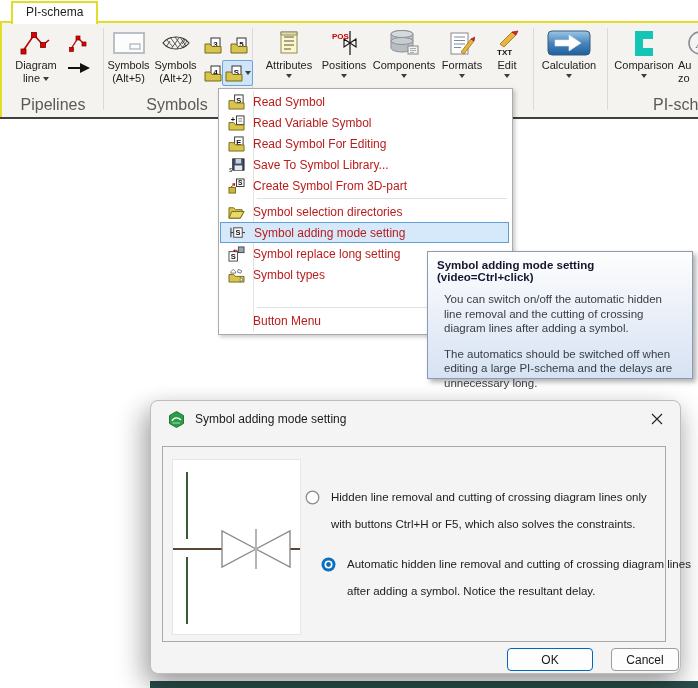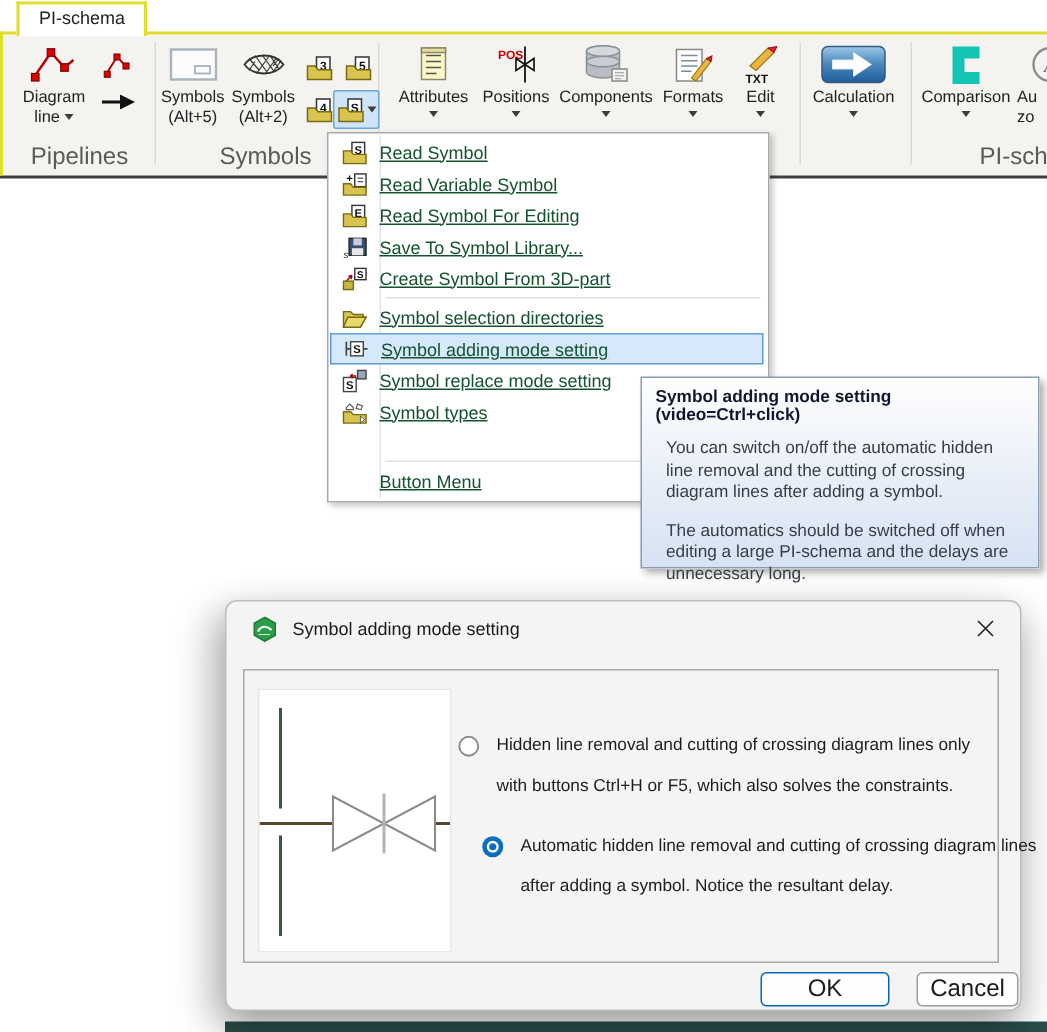--- a/index.html
+++ b/index.html
@@ -22,21 +22,21 @@
          border-right:3px solid transparent;border-top:4px solid #3c3c3c;vertical-align:middle;}
   .caret.below{margin-top:2px;}
   .smallbtn{position:absolute;display:flex;align-items:center;justify-content:center;}
   .smallbtn.hl{background:#cfe4f7;border:1px solid #6aa5da;border-radius:2px;}
   
   .menu{position:absolute;left:218px;top:88px;width:293px;height:245px;background:#fff;
         border:1px solid #ababab;box-shadow:2px 2px 4px rgba(0,0,0,.22);z-index:20;}
   .menu-iconcol{position:absolute;left:34px;top:2px;bottom:2px;width:1px;background:#e3e3e3;}
   .mi{position:absolute;left:1px;width:289px;height:21px;display:flex;align-items:center;}
   .mi .mic{width:33px;display:flex;justify-content:center;flex:none;}
-  .mi .mil{font-size:12px;color:#14532d;white-space:nowrap;text-decoration:underline;}
+  .mi .mil{font-size:12px;color:#b91c1c;white-space:nowrap;}
   .mi.hl{background:#d6e9fb;border:1px solid #5f9fd6;width:287px;height:19px;}
   .msep{position:absolute;left:38px;width:250px;height:1px;background:#e0e0e0;}
   
   .tooltip{position:absolute;left:427px;top:251px;width:246px;height:112px;padding:7px 9px;
            background:linear-gradient(180deg,#fefefe 0%,#ecf1f9 45%,#d6e2f3 100%);
            border:1px solid #8a9cb3;box-shadow:3px 3px 5px rgba(0,0,0,.32);z-index:30;
            font-size:11.5px;color:#383d45;}
   .tooltip .tt-title{font-weight:bold;color:#14142e;margin-bottom:9px;}
   .tooltip p{margin:0 0 11px 7px;line-height:14.5px;}
   
@@ -45,21 +45,21 @@
           box-shadow:0 10px 26px rgba(0,0,0,.33),-14px 10px 26px rgba(0,0,0,.12);}
   .dlg-title{position:absolute;left:0;top:0;right:0;height:36px;display:flex;align-items:center;}
   .dlg-title .t{font-size:12px;color:#1a1a1a;margin-left:10px;}
   .dlg-close{position:absolute;right:12px;top:8px;width:22px;height:20px;display:flex;
              align-items:center;justify-content:center;border-radius:4px;}
   .groupbox{position:absolute;left:11px;top:45px;width:502px;height:194px;border:1px solid #a8a8a8;}
   .preview{position:absolute;left:21px;top:58px;width:127px;height:174px;background:#fff;border:1px solid #e6e6e6;}
   .radio-row{position:absolute;display:flex;}
   .radio-text{font-size:11.5px;color:#1c1c1c;line-height:27px;white-space:nowrap;}
   .dbtn{position:absolute;top:247px;height:21px;background:#fdfdfd;border-radius:4px;
-        font-size:16px;color:#1a1a1a;display:flex;align-items:center;justify-content:center;}
+        font-size:12px;color:#1a1a1a;display:flex;align-items:center;justify-content:center;}
   .dbtn.ok{left:356px;width:84px;border:1px solid #0067c0;}
   .dbtn.cancel{left:460px;width:66px;border:1px solid #9c9c9c;}
   .tealbar{position:absolute;left:150px;top:681px;width:548px;height:7px;background:#2a4f4b;}
   svg{display:block;}
 </style>
 </head>
 <body>
 
 <div id="screen">
 
@@ -347,21 +347,21 @@
 
     <div class="mi" style="top:154px">
       <span class="mic">
         <svg width="17" height="16" viewBox="0 0 18 17">
           <rect x="1" y="6" width="9" height="10" fill="#fff" stroke="#444"></rect>
           <text x="5.5" y="14" font-size="8" font-weight="bold" fill="#111" text-anchor="middle" font-family="Liberation Sans, sans-serif">S</text>
           <rect x="11" y="1" width="6" height="6" fill="#9aa4b8" stroke="#444"></rect>
           <path d="M10 5 L6 5 M7.5 3.5 L6 5 L7.5 6.5" stroke="#a00" stroke-width="1" fill="none"></path>
         </svg>
         </span>
-      <span class="mil">Symbol replace mode setting</span>
+      <span class="mil">Symbol replace long setting</span>
     </div>
 
     <div class="mi" style="top:175px">
       <span class="mic">
         <svg width="17" height="16" viewBox="0 0 18 17">
           <path d="M3 5 L5.5 2.5 L8 5 V6.5 H3 Z" fill="#fff" stroke="#555" stroke-width="0.8"></path>
           <path d="M11 2.5 L14.5 4 L13.5 6.5 L10 5.5 Z" fill="#fff" stroke="#555" stroke-width="0.8"></path>
           <path d="M1 8 L6 8 L8 10 L17 10 L17 16 L1 16 Z" fill="#d8c44e" stroke="#776a14"></path>
           <path d="M13 11 L16 13.5 L13 16 Z" fill="#fff" stroke="#555" stroke-width="0.7"></path>
         </svg>

